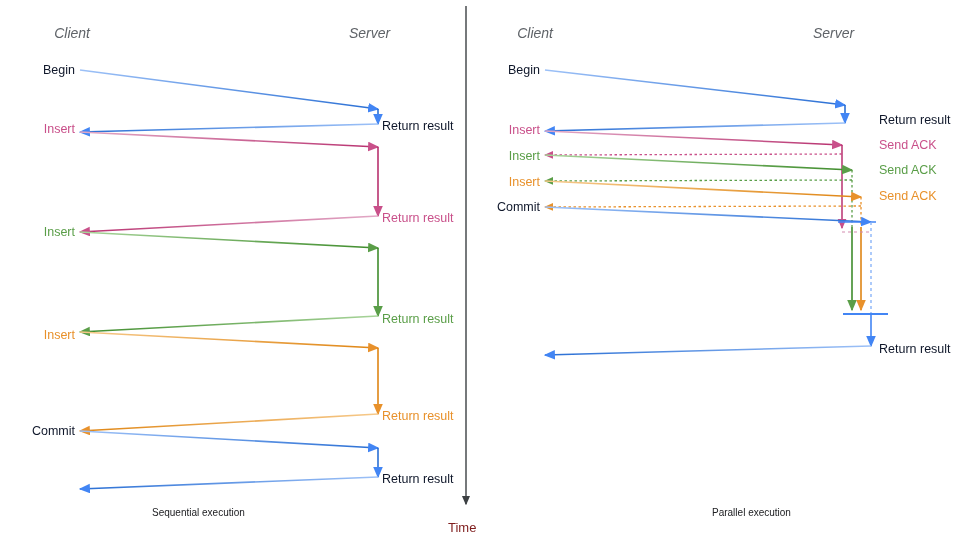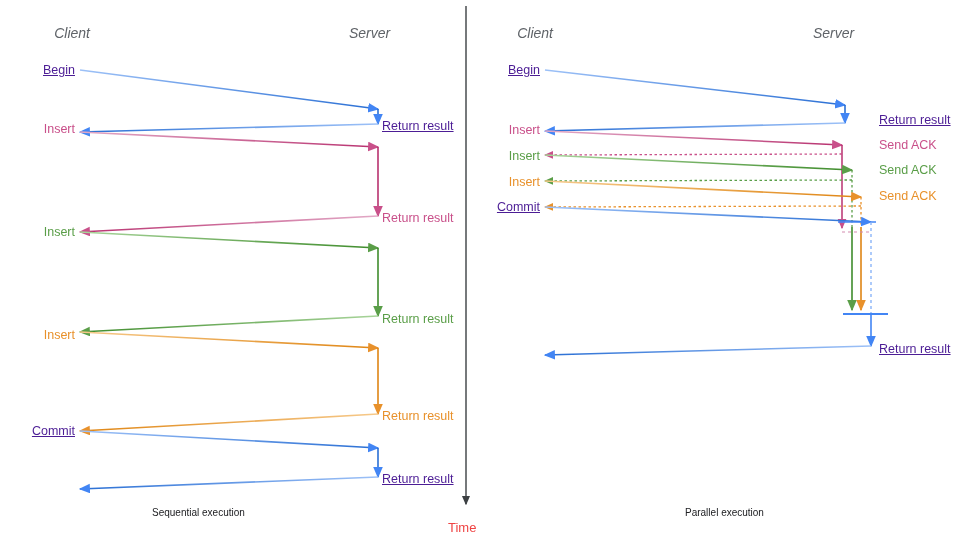--- a/index.html
+++ b/index.html
@@ -6,22 +6,22 @@
   body{
     width:960px;height:540px;background:#ffffff;
     font-family:"Liberation Sans", sans-serif;
     overflow:hidden;position:relative;
   }
   #root{position:relative;width:880px;height:540px;}
   svg.diagram{position:absolute;left:0;top:0;width:960px;height:540px;}
   .lbl{position:absolute;font-size:12.5px;line-height:1;white-space:nowrap;}
   .actor{font-style:italic;font-size:14px;color:#5f6368;}
   .caption{font-size:10px;color:#202124;}
-  .timelbl{font-size:13px;color:#ef4444;}
-  .c-blue{color:#4c1d95;text-decoration:underline;}
+  .timelbl{font-size:13px;color:#7f1d1d;}
+  .c-blue{color:#0f172a;}
   .c-pink{color:#c9508a;}
   .c-green{color:#5a9e48;}
   .c-orange{color:#e8912b;}
   .r{transform:translateX(-100%);}
 </style>
 </head>
 <body>
 
 <div id="root">
 
@@ -169,15 +169,15 @@
 
   <div class="lbl c-green r" style="left:540px;top:150px;">Insert</div>
   <div class="lbl c-green" style="left:879px;top:164px;">Send ACK</div>
 
   <div class="lbl c-orange r" style="left:540px;top:176px;">Insert</div>
   <div class="lbl c-orange" style="left:879px;top:190px;">Send ACK</div>
 
   <div class="lbl c-blue r" style="left:540px;top:201px;">Commit</div>
   <div class="lbl c-blue" style="left:879px;top:343px;">Return result</div>
 
-  <div class="lbl caption" style="left:685px;top:508px;">Parallel execution</div>
+  <div class="lbl caption" style="left:712px;top:508px;">Parallel execution</div>
 
 </div>
 
 </body></html>

